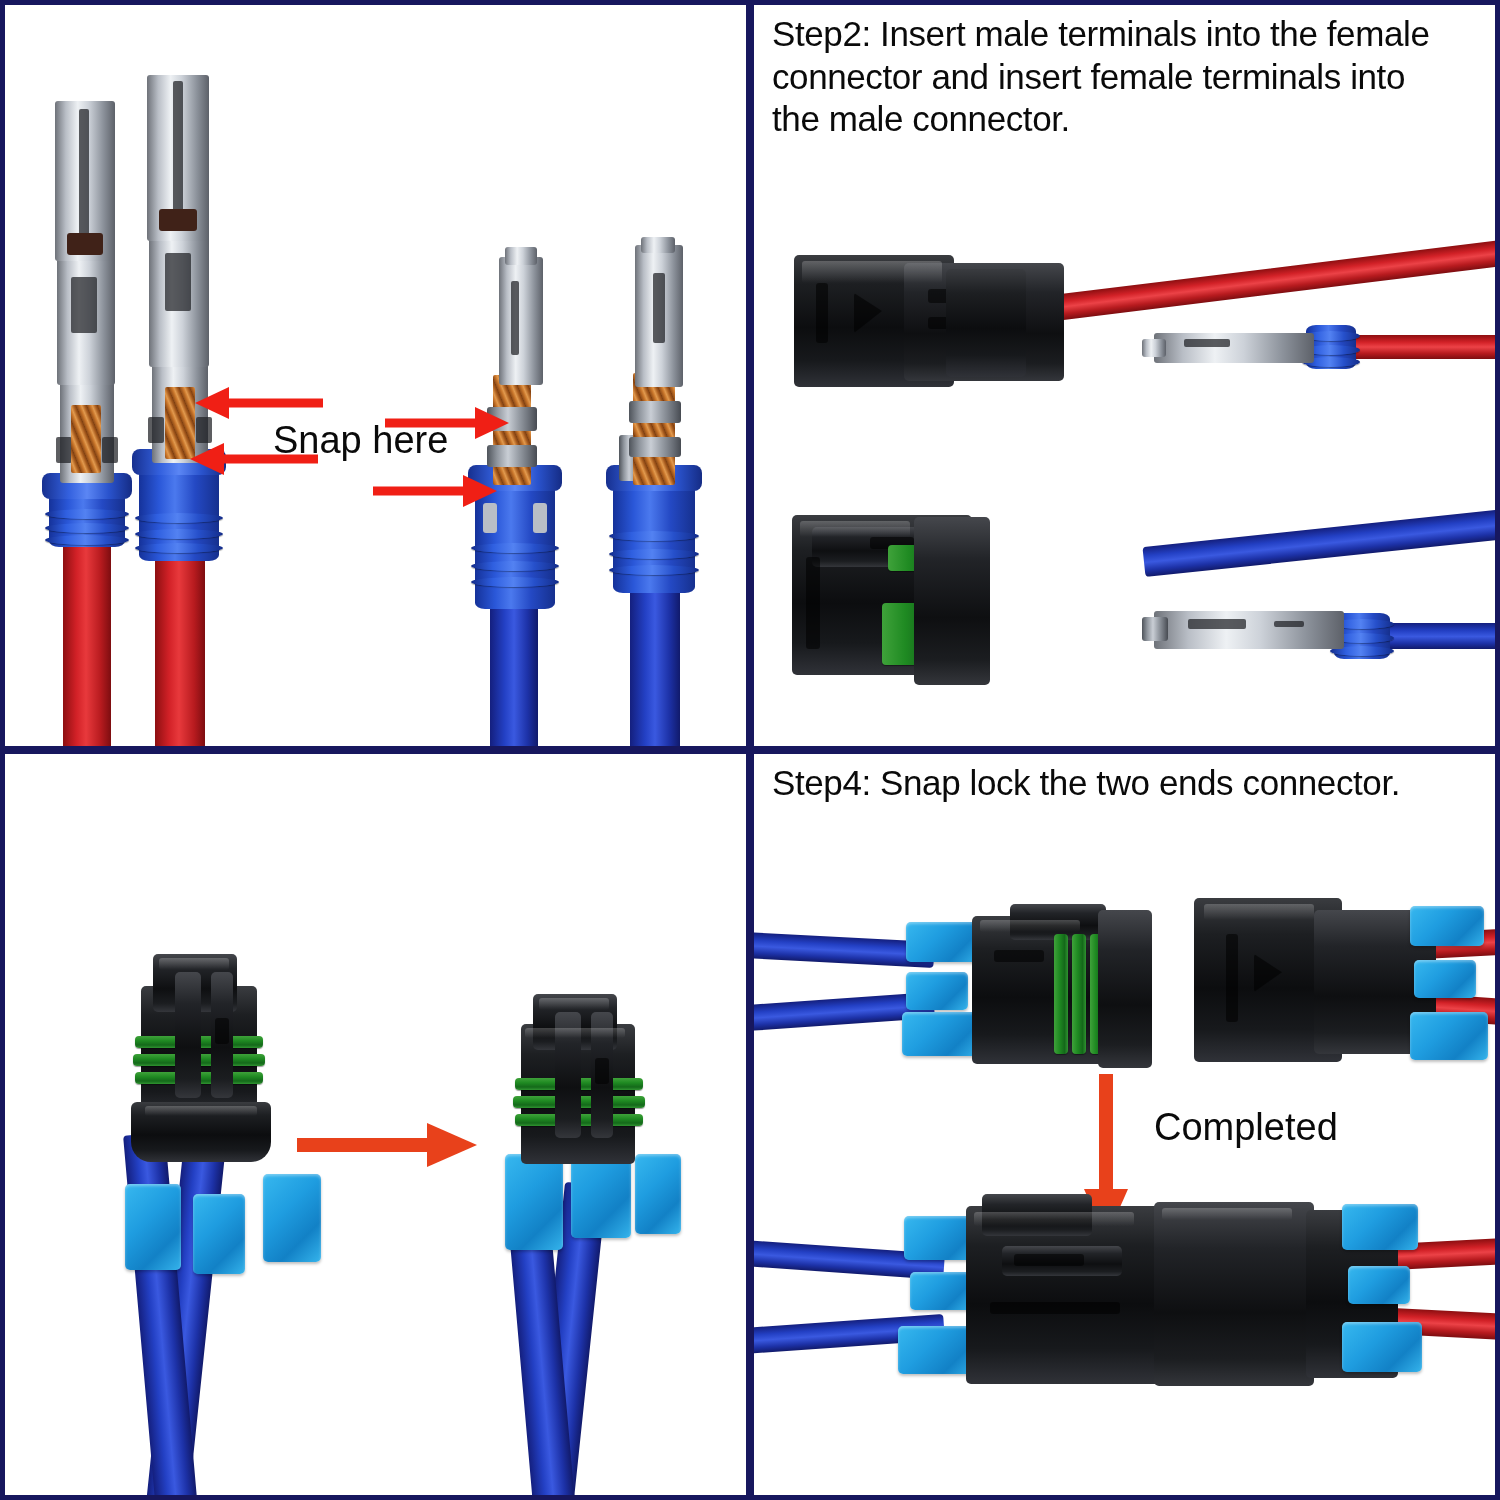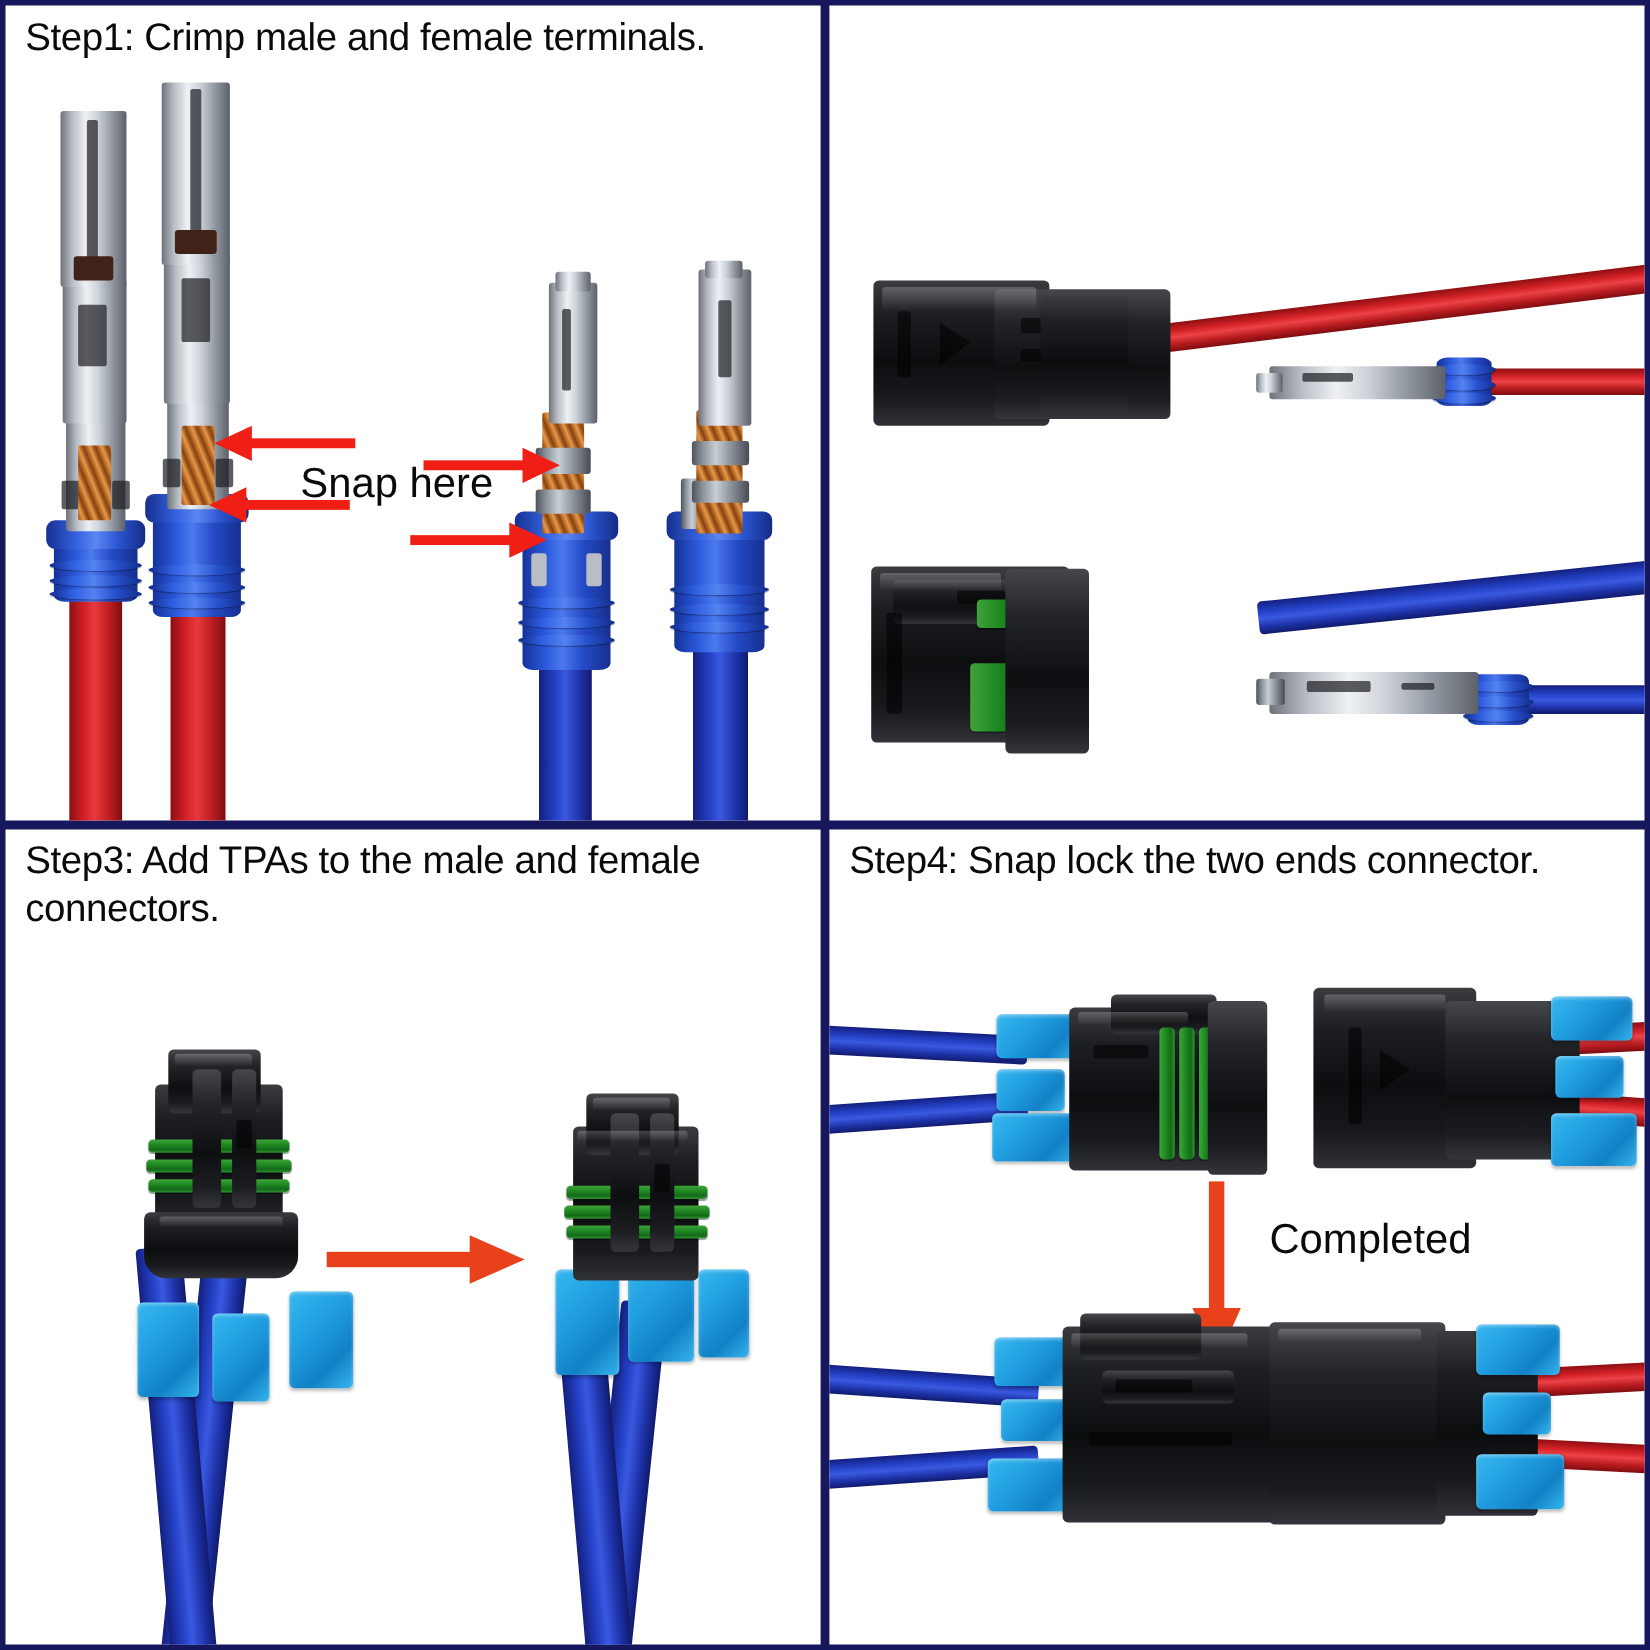--- a/index.html
+++ b/index.html
@@ -186,21 +186,20 @@
     white-space: nowrap;
     font-family: "Liberation Sans", sans-serif;
   }
 </style>
 </head>
 <body>
 
 <div id="sheet">
 
   <section class="panel tl">
-    <div class="caption">Step1: Crimp male and female terminals.</div>
 
     <div class="stage">
 
       <div>
         <div class="wire red" style="left:58px;  top:520px; width:48px; height:230px;"></div>
         <div class="seal" style="left:44px;  top:470px; width:76px; height:72px;">
           <div class="shoulder"></div>
           <div class="rib" style="top:34px;"></div>
           <div class="rib" style="top:48px;"></div>
           <div class="rib" style="top:60px;"></div>
@@ -293,20 +292,23 @@
       <div class="arrow red-right" style="left:368px; top:470px; width:124px; height:32px;">
         <div class="shaft" style="width:92px;"></div>
           <div class="head"></div>
       </div>
 
       <div class="annot" style="left:268px; top:414px;">Snap here</div>
     </div>
   </section>
 
   <section class="panel tr">
+    <div class="caption">Step2: Insert male terminals into the female
+connector and insert female terminals into
+the male connector.</div>
 
     <div class="stage">
 
       <div>
         <div class="wire redh" style="left:300px; top:290px; width:460px; height:26px; transform:rotate(-7deg); transform-origin:left center;"></div>
         <div class="housing" style="left:40px;  top:250px; width:160px; height:132px;"></div>
         <div class="housing flat" style="left:150px; top:258px; width:160px; height:118px;">
           <div class="shade" style="left:24px; top:26px; width:96px; height:14px;"></div>
           <div class="shade" style="left:24px; top:54px; width:96px; height:12px;"></div>
         </div>
@@ -352,22 +354,20 @@
         <div class="metal" style="left:400px; top:606px; width:190px; height:38px;">
           <div class="notch" style="left:34px; top:8px; width:58px; height:10px;"></div>
           <div class="notch" style="left:120px; top:10px; width:30px; height:6px;"></div>
         </div>
         <div class="metal dark" style="left:388px; top:612px; width:26px; height:24px;"></div>
       </div>
     </div>
   </section>
 
   <section class="panel bl">
-    <div class="caption">Step3: Add TPAs to the male and female
-connectors.</div>
 
     <div class="stage">
 
       <div>
         <div class="wire blue" style="left:180px; top:380px; width:42px; height:370px; transform:rotate(6deg); transform-origin:top center;"></div>
         <div class="wire blue" style="left:118px; top:380px; width:42px; height:370px; transform:rotate(-5deg); transform-origin:top center;"></div>
         <div class="tpa" style="left:120px;  top:430px; width:56px; height:86px;"></div>
         <div class="tpa" style="left:188px;  top:440px; width:52px; height:80px;"></div>
         <div class="tpa" style="left:258px;  top:420px; width:58px; height:88px;"></div>
         <div class="housing" style="left:136px; top:232px; width:116px; height:132px;"></div>

